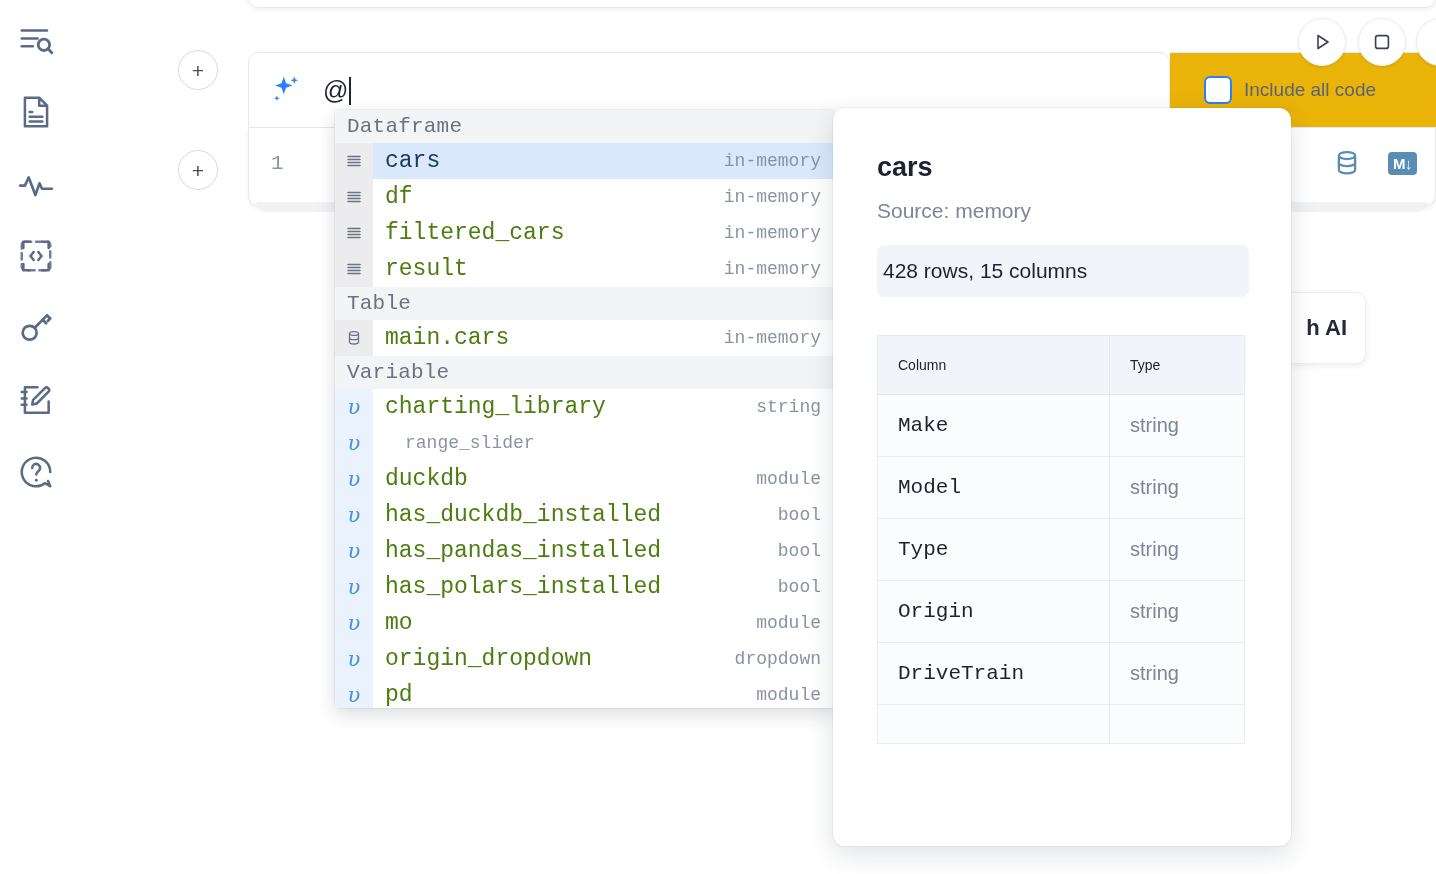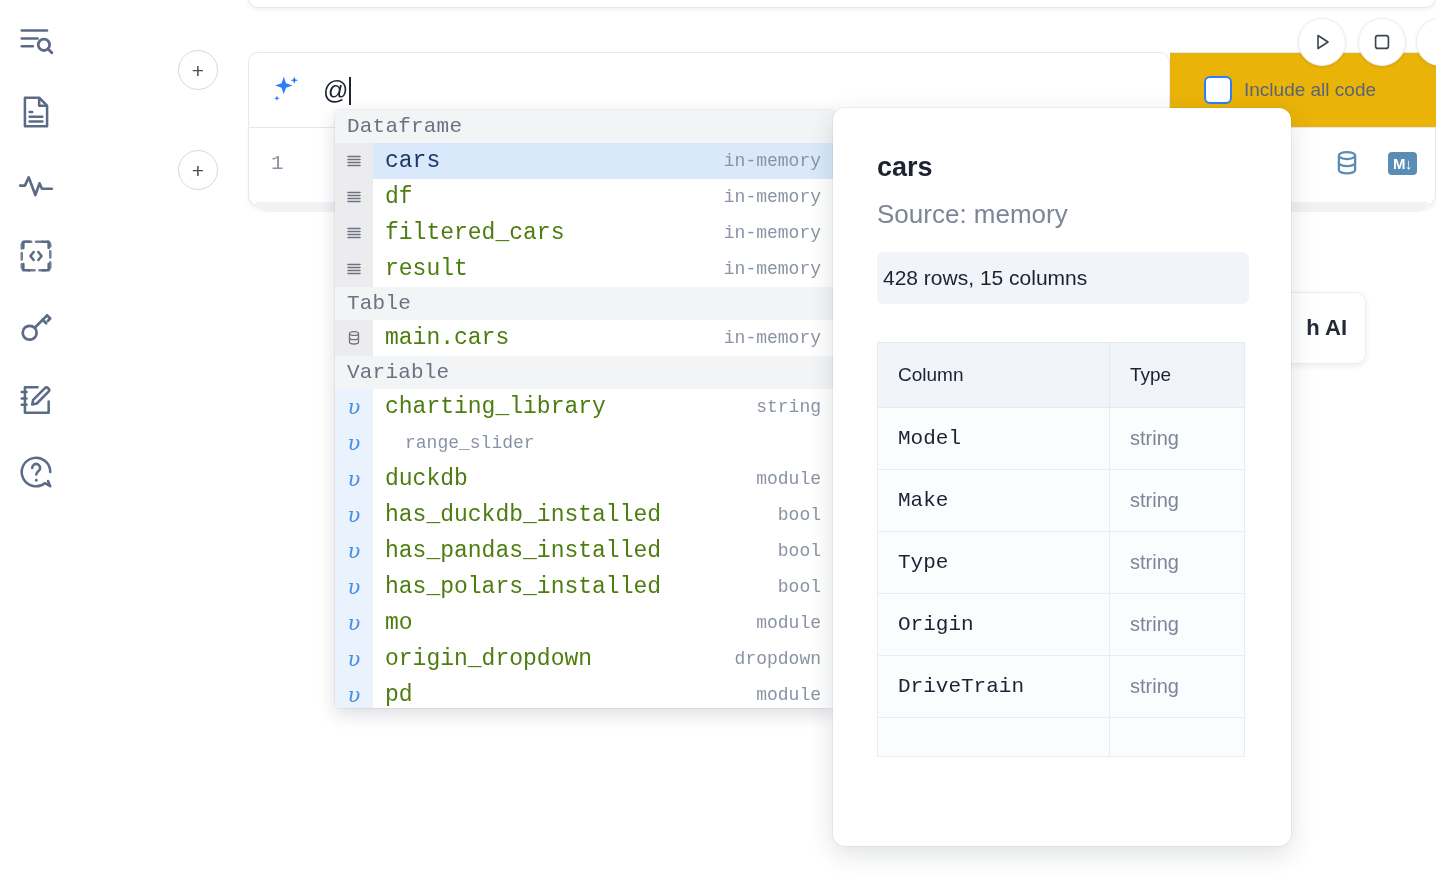--- a/index.html
+++ b/index.html
@@ -159,29 +159,29 @@
   .var-glyph { font-family: "DejaVu Serif", serif; font-style: italic; font-size: 21px; }
 
   
   .info-panel {
     position: absolute; left: 833px; top: 108px; width: 458px; height: 738px;
     background: #ffffff; border-radius: 12px;
     box-shadow: 0 8px 26px rgba(30,40,60,0.14), 0 0 0 1px rgba(30,40,60,0.05);
     overflow: hidden; padding: 44px 42px 0 44px;
   }
   .info-title { font-size: 27px; font-weight: bold; color: #1b2232; margin: 0 0 0 0; }
-  .info-source { font-size: 26px; color: #7b8699; margin-top: 16px; }
+  .info-source { font-size: 21px; color: #7b8699; margin-top: 16px; }
   .info-shape {
     margin-top: 22px; background: #f1f4f9; border-radius: 7px;
     padding: 14px 6px; font-size: 21px; color: #1b2232;
   }
   .info-table { margin-top: 38px; width: 368px; border-collapse: collapse; }
   .info-table th {
     background: #f1f4f9; text-align: left; font-weight: normal;
-    font-size: 19px; color: #1b2232; padding: 21px 20px;
+    font-size: 14px; color: #1b2232; padding: 21px 20px;
     border: 1px solid #e4e9f0;
   }
   .info-table td { padding: 19px 20px; border: 1px solid #e9edf3; background: #fbfcfd; }
   .td-col { font-family: "Liberation Mono", monospace; font-size: 21px; color: #1b2232; }
   .td-type { font-size: 20px; color: #7b8699; }
   .col-w1 { width: 232px; }
 </style>
 </head>
 <body>
 
@@ -467,25 +467,25 @@
     <div class="info-shape">428 rows, 15 columns</div>
     <table class="info-table">
       <thead>
         <tr>
           <th class="col-w1">Column</th>
           <th>Type</th>
         </tr>
       </thead>
       <tbody id="schema-body">
           <tr>
-            <td class="td-col col-w1">Model</td>
+            <td class="td-col col-w1">Make</td>
             <td class="td-type">string</td>
           </tr>
           <tr>
-            <td class="td-col col-w1">Make</td>
+            <td class="td-col col-w1">Model</td>
             <td class="td-type">string</td>
           </tr>
           <tr>
             <td class="td-col col-w1">Type</td>
             <td class="td-type">string</td>
           </tr>
           <tr>
             <td class="td-col col-w1">Origin</td>
             <td class="td-type">string</td>
           </tr>

